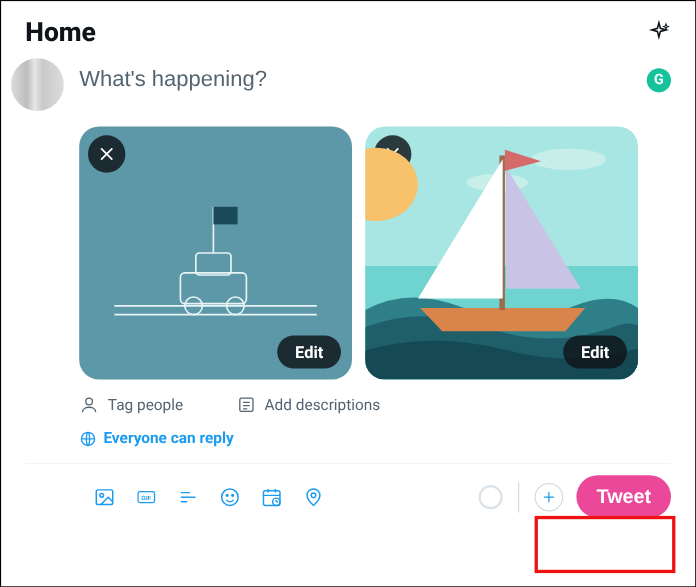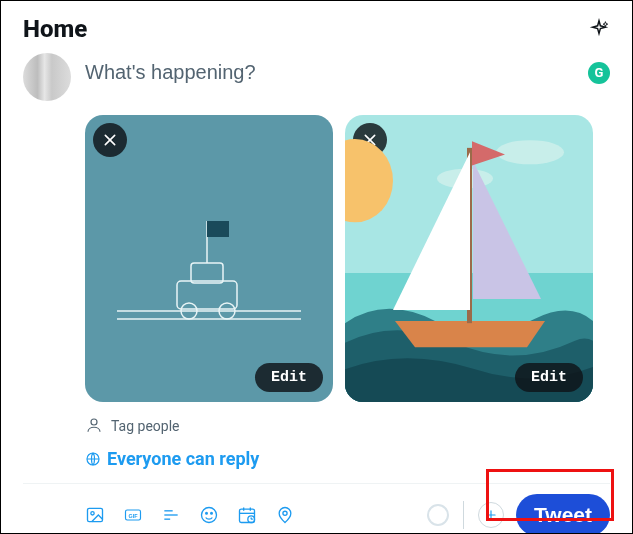--- a/index.html
+++ b/index.html
@@ -19,21 +19,21 @@
     }
     .header-title {
       font-size: 24px;
       font-weight: 800;
       color: #0f1419;
     }
     .sparkle {
       color: #0f1419;
     }
     .composer {
-      padding: 0 22px 0 22px;
+      padding: 0 22px 0 9px;
     }
     .composer-row {
       display: flex;
       align-items: flex-start;
       gap: 14px;
     }
     .avatar {
       width: 48px;
       height: 48px;
       border-radius: 50%;
@@ -67,24 +67,23 @@
     }
     .media-grid {
       margin-left: 62px;
       margin-top: 14px;
       display: flex;
       gap: 12px;
     }
     .media {
       position: relative;
       width: 248px;
-      height: 287px;
+      height: 230px;
       border-radius: 18px;
       overflow: hidden;
-      font-family: Liberation Mono, monospace;
     }
     .media-1 { background: #5c98a8; }
     .media-2 { background: linear-gradient(#a8e6e4 0%, #a8e6e4 55%, #6fd3d0 55%, #6fd3d0 100%); }
     .remove-btn {
       position: absolute;
       top: 8px; left: 8px;
       width: 34px; height: 34px;
       border-radius: 50%;
       background: rgba(15,20,25,0.82);
       color: #fff;
@@ -120,21 +119,21 @@
       align-items: center;
     }
     .meta-item {
       display: flex; align-items: flex-end; gap: 8px; cursor: pointer;
     }
     .reply-row {
       margin-left: 62px;
       margin-top: 14px;
       display: flex; align-items: center; gap: 6px;
       color: #1d9bf0;
-      font-size: 18px;
+      font-size: 14px;
       font-weight: 700;
       cursor: pointer;
     }
     .divider {
       margin: 14px 22px 0 22px;
       border: none;
       border-top: 1px solid #eff3f4;
     }
     .bottom-bar {
       margin: 10px 22px 0 22px;
@@ -162,26 +161,26 @@
       margin: 0 2px;
     }
     .add-circle {
       width: 26px; height: 26px; border-radius: 50%;
       border: 1px solid #cfd9de;
       color: #1d9bf0;
       display: flex; align-items: center; justify-content: center;
       cursor: pointer;
     }
     .tweet-btn {
-      background: #1d4ed8;
+      background: #ec4899;
       color: #fff;
       border: none;
       border-radius: 9999px;
       padding: 9px 18px;
-      font-size: 21px;
+      font-size: 18px;
       font-weight: 700;
       cursor: pointer;
     }
     .highlight-box {
       position: absolute;
       right: 18px;
       bottom: 12px;
       width: 128px;
       height: 52px;
       border: 3px solid #e11;
@@ -259,20 +258,31 @@
   <div class="meta-row">
     <div class="meta-item">
       <span>
         <svg width="18" height="18" viewBox="0 0 24 24" fill="none" stroke="#536471" stroke-width="1.6">
             <circle cx="12" cy="8" r="4"></circle>
             <path d="M4 21c0-4 4-6 8-6s8 2 8 6"></path>
           </svg>
       </span>
       <span>Tag people</span>
     </div>
+    <div class="meta-item">
+      <span>
+        <svg width="18" height="18" viewBox="0 0 24 24" fill="none" stroke="#536471" stroke-width="1.6">
+            <rect x="4" y="4" width="16" height="16" rx="2"></rect>
+            <line x1="8" y1="9" x2="16" y2="9"></line>
+            <line x1="8" y1="13" x2="16" y2="13"></line>
+            <line x1="8" y1="17" x2="13" y2="17"></line>
+          </svg>
+      </span>
+      <span>Add descriptions</span>
+    </div>
   </div>
 
   <div class="reply-row">
     <span>
       <svg width="16" height="16" viewBox="0 0 24 24" fill="none" stroke="#1d9bf0" stroke-width="1.8">
           <circle cx="12" cy="12" r="9"></circle>
           <path d="M3 12h18M12 3c3 3 3 15 0 18M12 3c-3 3-3 15 0 18"></path>
         </svg>
     </span>
     <span>Everyone can reply</span>

